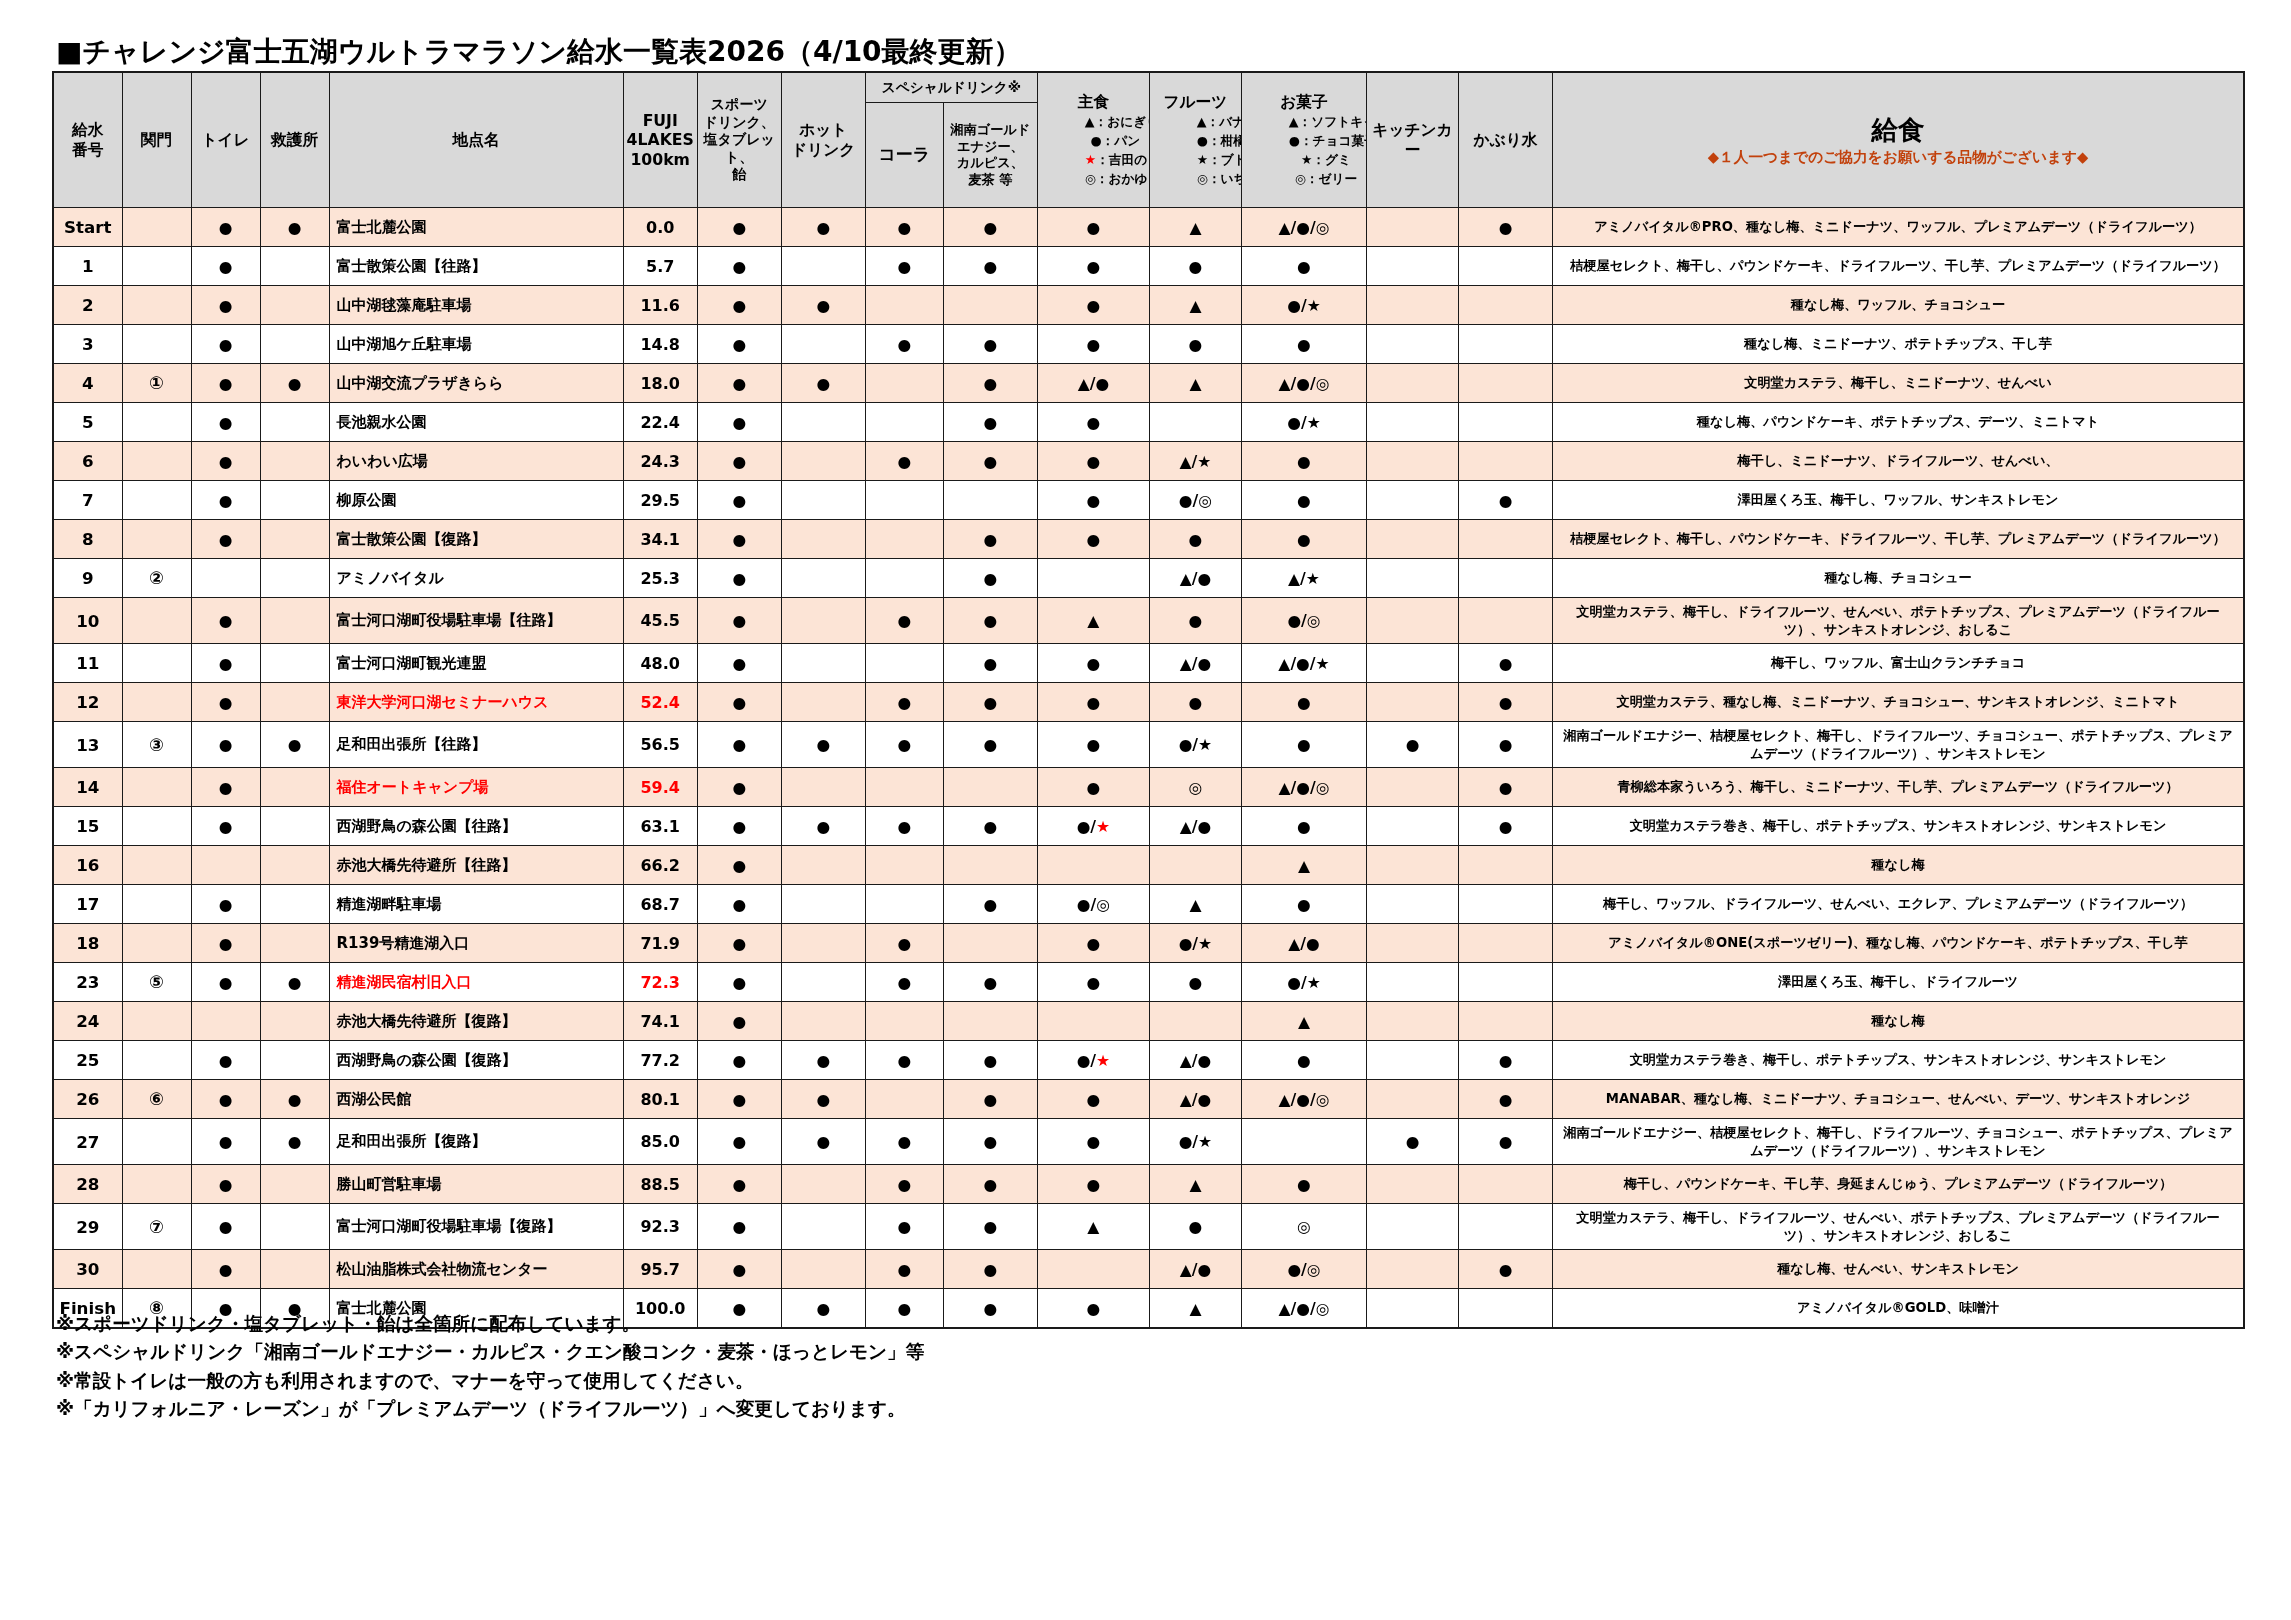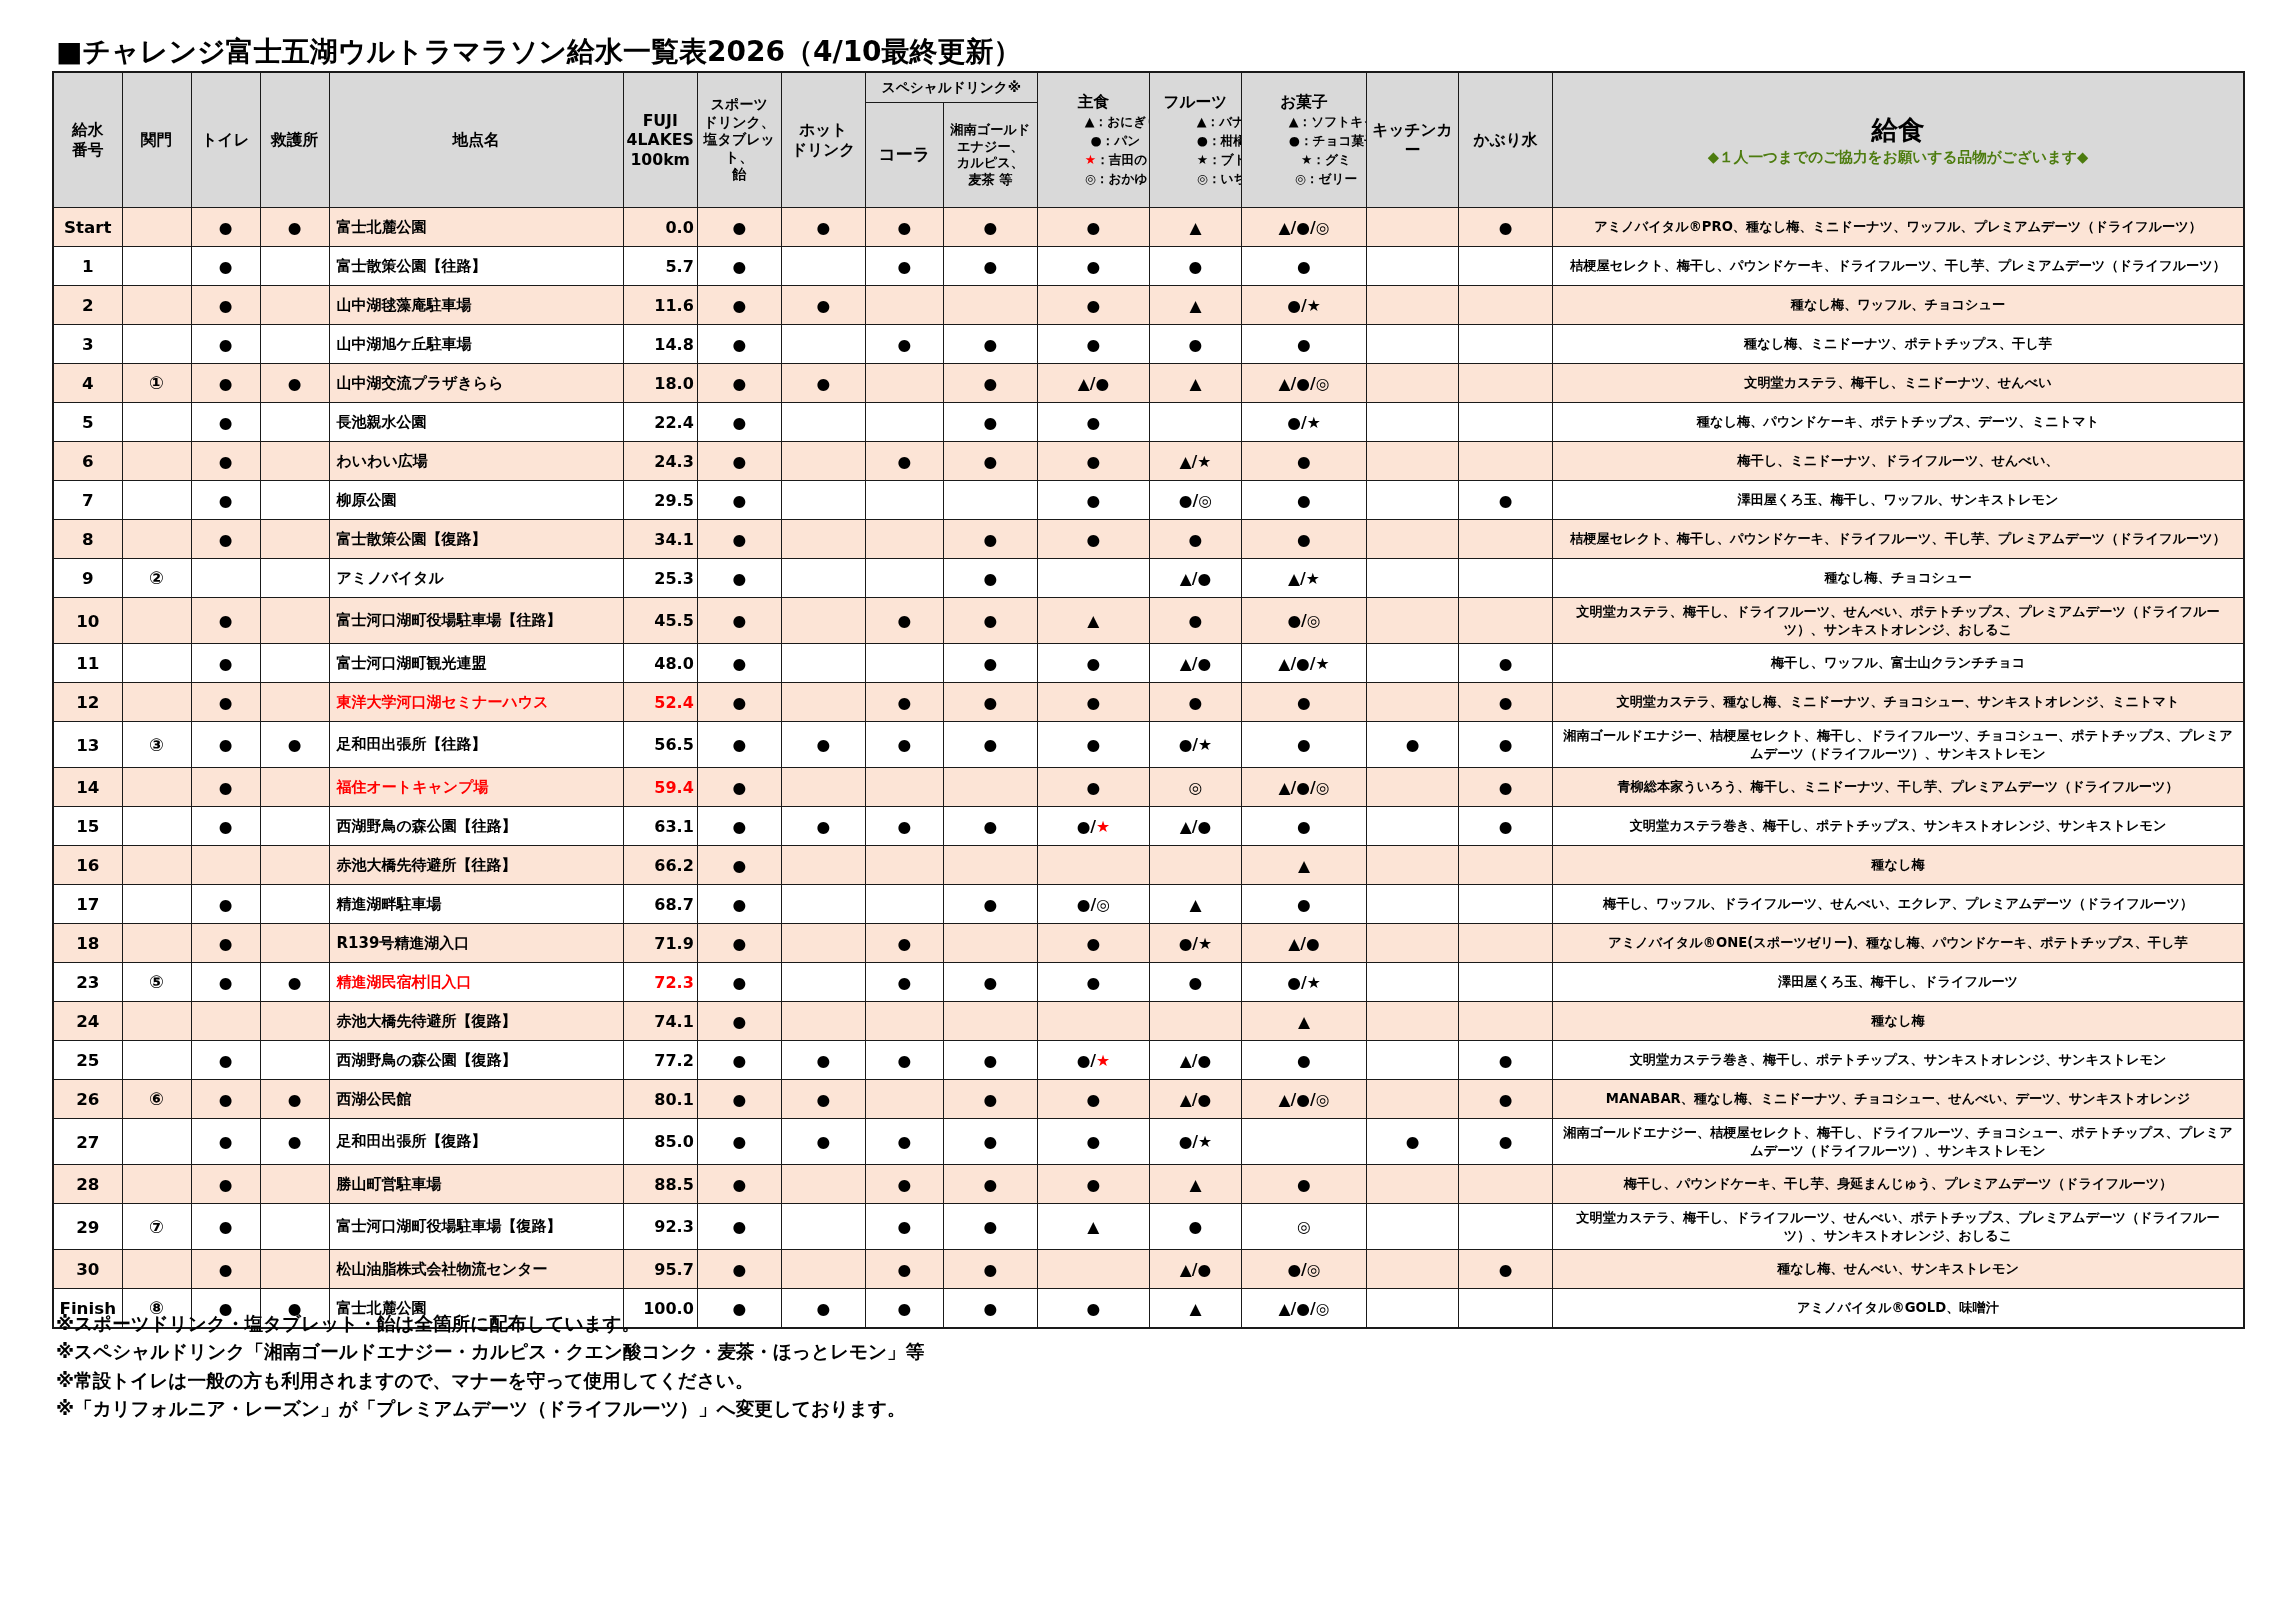--- a/index.html
+++ b/index.html
@@ -12,30 +12,30 @@
   thead th{background:#d9d9d9;font-weight:700;text-align:center;vertical-align:middle;font-size:15.7px;line-height:1.25;}
   thead tr.h1 th.h-special{height:29px;font-size:13.7px;}
   thead tr.h2 th{height:104px;}
   .pre{white-space:pre-line;}
   .h-shonan{font-size:13.2px;}
   .h-cola{font-size:17px;}
   .h-sports{font-size:14px;margin-left:39px;}
   .leg-title{font-size:15.7px;margin-bottom:1px;}
   .leg-line{font-size:12.7px;line-height:1.5;white-space:nowrap;margin-left:44px;}
   .food-title{font-size:26.5px;line-height:1.2;}
-  .food-sub{font-size:14.7px;color:#4d7c0f;margin-top:2px;}
+  .food-sub{font-size:14.7px;color:#c2410c;margin-top:2px;}
   .red{color:#ff0000;}
   tbody td{height:38px;text-align:center;vertical-align:middle;background:#ffffff;}
   tbody tr.shade td{background:#fce4d6;}
   tbody tr.tall td{height:45px;}
   .c-no{font-size:16.7px;}
   .c-gate{font-size:17.6px;}
   .c-sym{font-size:15.7px;white-space:nowrap;}
   .c-loc{text-align:left;font-size:15px;padding-left:6.9px;white-space:nowrap;}
-  .c-km{font-size:16px;text-align:right;}
+  .c-km{font-size:16px;}
   .c-food{font-size:13.2px;line-height:1.3;padding:0 9.8px;}
   .footnotes{position:absolute;left:56px;top:1315px;}
   .fnote{font-size:18.6px;line-height:1.0;margin-bottom:9.8px;font-weight:700;}
 </style>
 </head>
 <body>
 
 <div class="page-title">■チャレンジ富士五湖ウルトラマラソン給水一覧表2026（4/10最終更新）</div>
 
 <div class="sheet">

